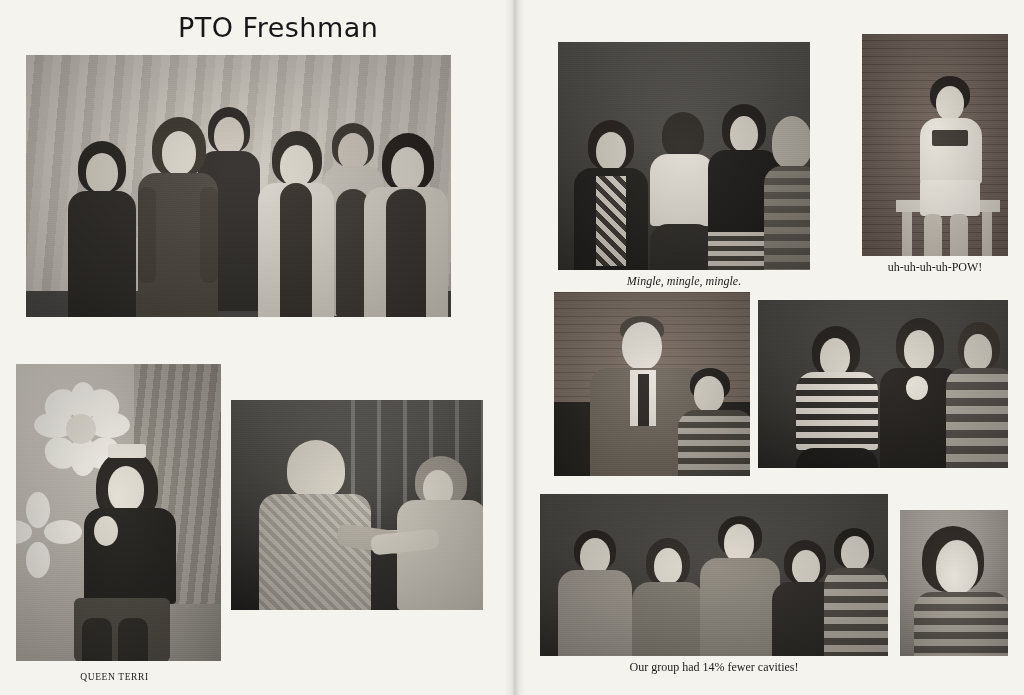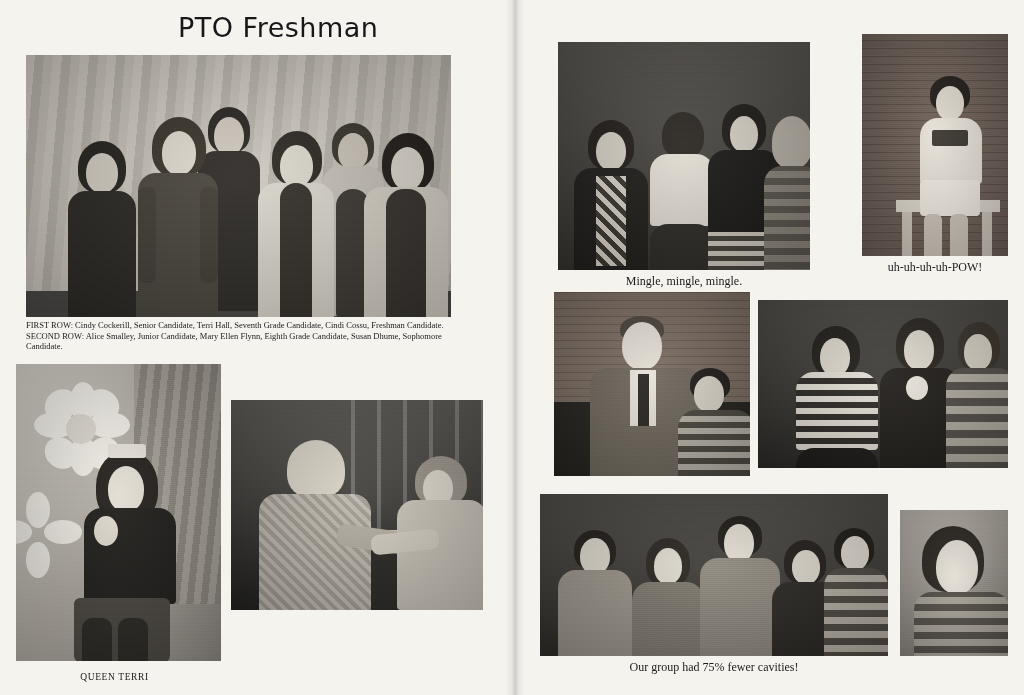--- a/index.html
+++ b/index.html
@@ -227,21 +227,20 @@
       <div class="hair" style="left:22px; top:0; width:52px; height:58px; background:#241f1c;"></div>
       <div class="head" style="left:31px; top:14px; width:33px; height:43px; background:#e0dad0;"></div>
       <div class="body" style="left:4px; top:54px; width:84px; height:150px; background:#d7d2c8;"></div>
       <div class="body" style="left:26px; top:56px; width:40px; height:148px; background:#383430;"></div>
     </div>
 
     <div class="grain"></div>
     <div class="vig"></div>
   </div>
 
-  <div class="caption cap-small" style="left:26px; top:320px; width:424px;">FIRST ROW: Cindy Cockerill, Senior Candidate, Terri Hall, Seventh Grade Candidate, Cindi Cossu, Freshman Candidate. SECOND ROW: Alice Smalley, Junior Candidate, Mary Ellen Flynn, Eighth Grade Candidate, Susan Dhume, Sophomore Candidate.</div>
 
   <div class="photo" id="photo-queen" style="left:16px; top:364px; width:205px; height:297px;">
     <div class="bg"></div>
 
     <div class="flower" style="left:22px; top:22px; width:86px; height:86px;">
       <div class="petal" style="left:32px; top:-4px;  width:26px; height:40px;"></div>
       <div class="petal" style="left:32px; top:50px;  width:26px; height:40px;"></div>
       <div class="petal" style="left:-4px; top:26px;  width:42px; height:26px;"></div>
       <div class="petal" style="left:50px; top:26px;  width:42px; height:26px;"></div>
       <div class="petal" style="left:6px;  top:4px;   width:34px; height:30px; transform:rotate(-40deg);"></div>
@@ -335,21 +334,21 @@
       <div class="hair" style="left:8px; top:0; width:40px; height:52px; background:#b7b1a6;"></div>
       <div class="body" style="left:0; top:50px; width:56px; height:110px;
           background-image: repeating-linear-gradient(0deg,#8b857b 0 7px,#5a554e 7px 14px),
                             repeating-linear-gradient(90deg, rgba(255,255,255,0.12) 0 7px, rgba(0,0,0,0.12) 7px 14px);"></div>
     </div>
 
     <div class="grain"></div>
     <div class="vig"></div>
   </div>
 
-  <div class="caption cap-mid cap-center" style="left:558px; top:274px; width:252px;">Mingle, mingle, mingle.</div>
+  <div class="caption cap-mid cap-center" style="left:558px; top:274px; width:252px;font-style:italic;">Mingle, mingle, mingle.</div>
 
   <div class="photo" id="photo-pow" style="left:862px; top:34px; width:146px; height:222px;">
     <div class="bg"></div>
 
     <div style="position:absolute; left:34px; top:166px; width:104px; height:12px; background:#ded8cd;"></div>
     <div style="position:absolute; left:40px; top:178px; width:10px; height:44px; background:#cdc7bc;"></div>
     <div style="position:absolute; left:120px; top:178px; width:10px; height:44px; background:#cdc7bc;"></div>
 
     <div class="fig" style="left:48px; top:42px; width:80px; height:170px;">
       <div class="hair" style="left:20px; top:0; width:40px; height:36px; background:#20. 1c19; background:#201c19;"></div>
@@ -453,21 +452,21 @@
       <div class="head" style="left:17px; top:8px; width:28px; height:34px; background:#e1dbd0;"></div>
       <div class="body" style="left:0; top:40px; width:64px; height:126px;
           background-image: repeating-linear-gradient(0deg,#b5afa4 0 7px,#4f4a43 7px 14px),
                             repeating-linear-gradient(90deg, rgba(255,255,255,0.12) 0 7px, rgba(0,0,0,0.16) 7px 14px);"></div>
     </div>
 
     <div class="grain"></div>
     <div class="vig"></div>
   </div>
 
-  <div class="caption cap-mid cap-center" style="left:540px; top:660px; width:348px;">Our group had 75% fewer cavities!</div>
+  <div class="caption cap-mid cap-center" style="left:540px; top:660px; width:348px;">Our group had 14% fewer cavities!</div>
 
   <div class="photo" id="photo-portrait" style="left:900px; top:510px; width:108px; height:146px;">
     <div class="bg"></div>
     <div class="fig" style="left:14px; top:16px; width:92px; height:132px;">
       <div class="hair" style="left:8px; top:0; width:62px; height:66px; background:#2b2620;"></div>
       <div class="head" style="left:22px; top:14px; width:42px; height:54px; background:#e4dfd5;"></div>
       <div class="body" style="left:0; top:66px; width:96px; height:82px;
           background-image: repeating-linear-gradient(0deg,#aaa49a 0 7px,#555049 7px 14px),
                             repeating-linear-gradient(90deg, rgba(255,255,255,0.12) 0 7px, rgba(0,0,0,0.16) 7px 14px);"></div>
     </div>

